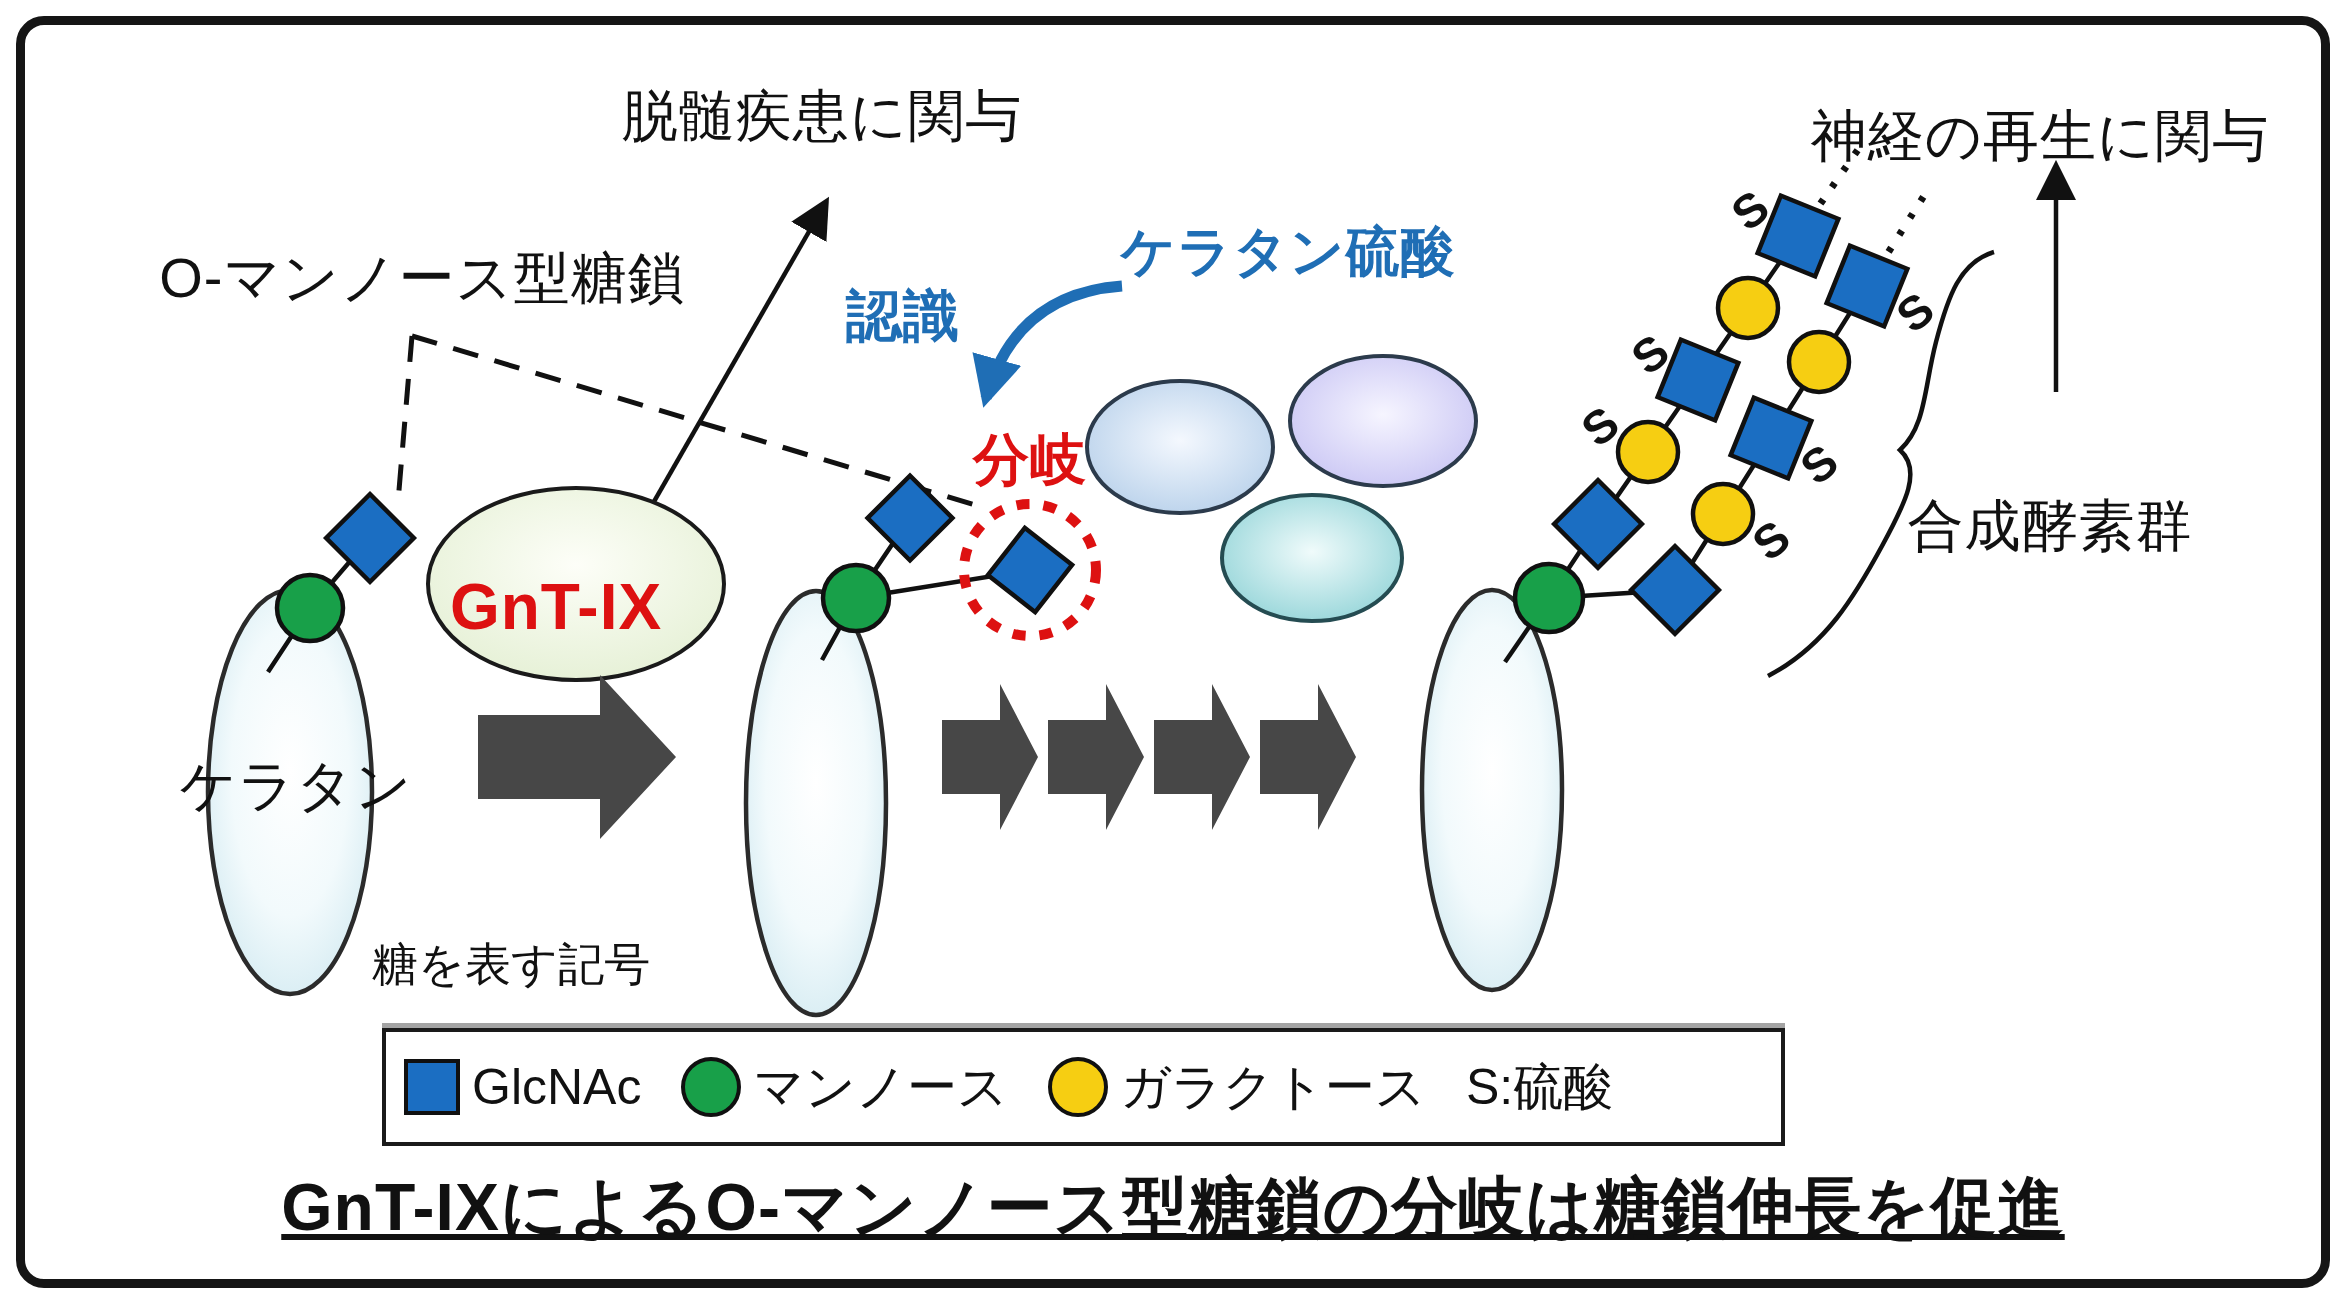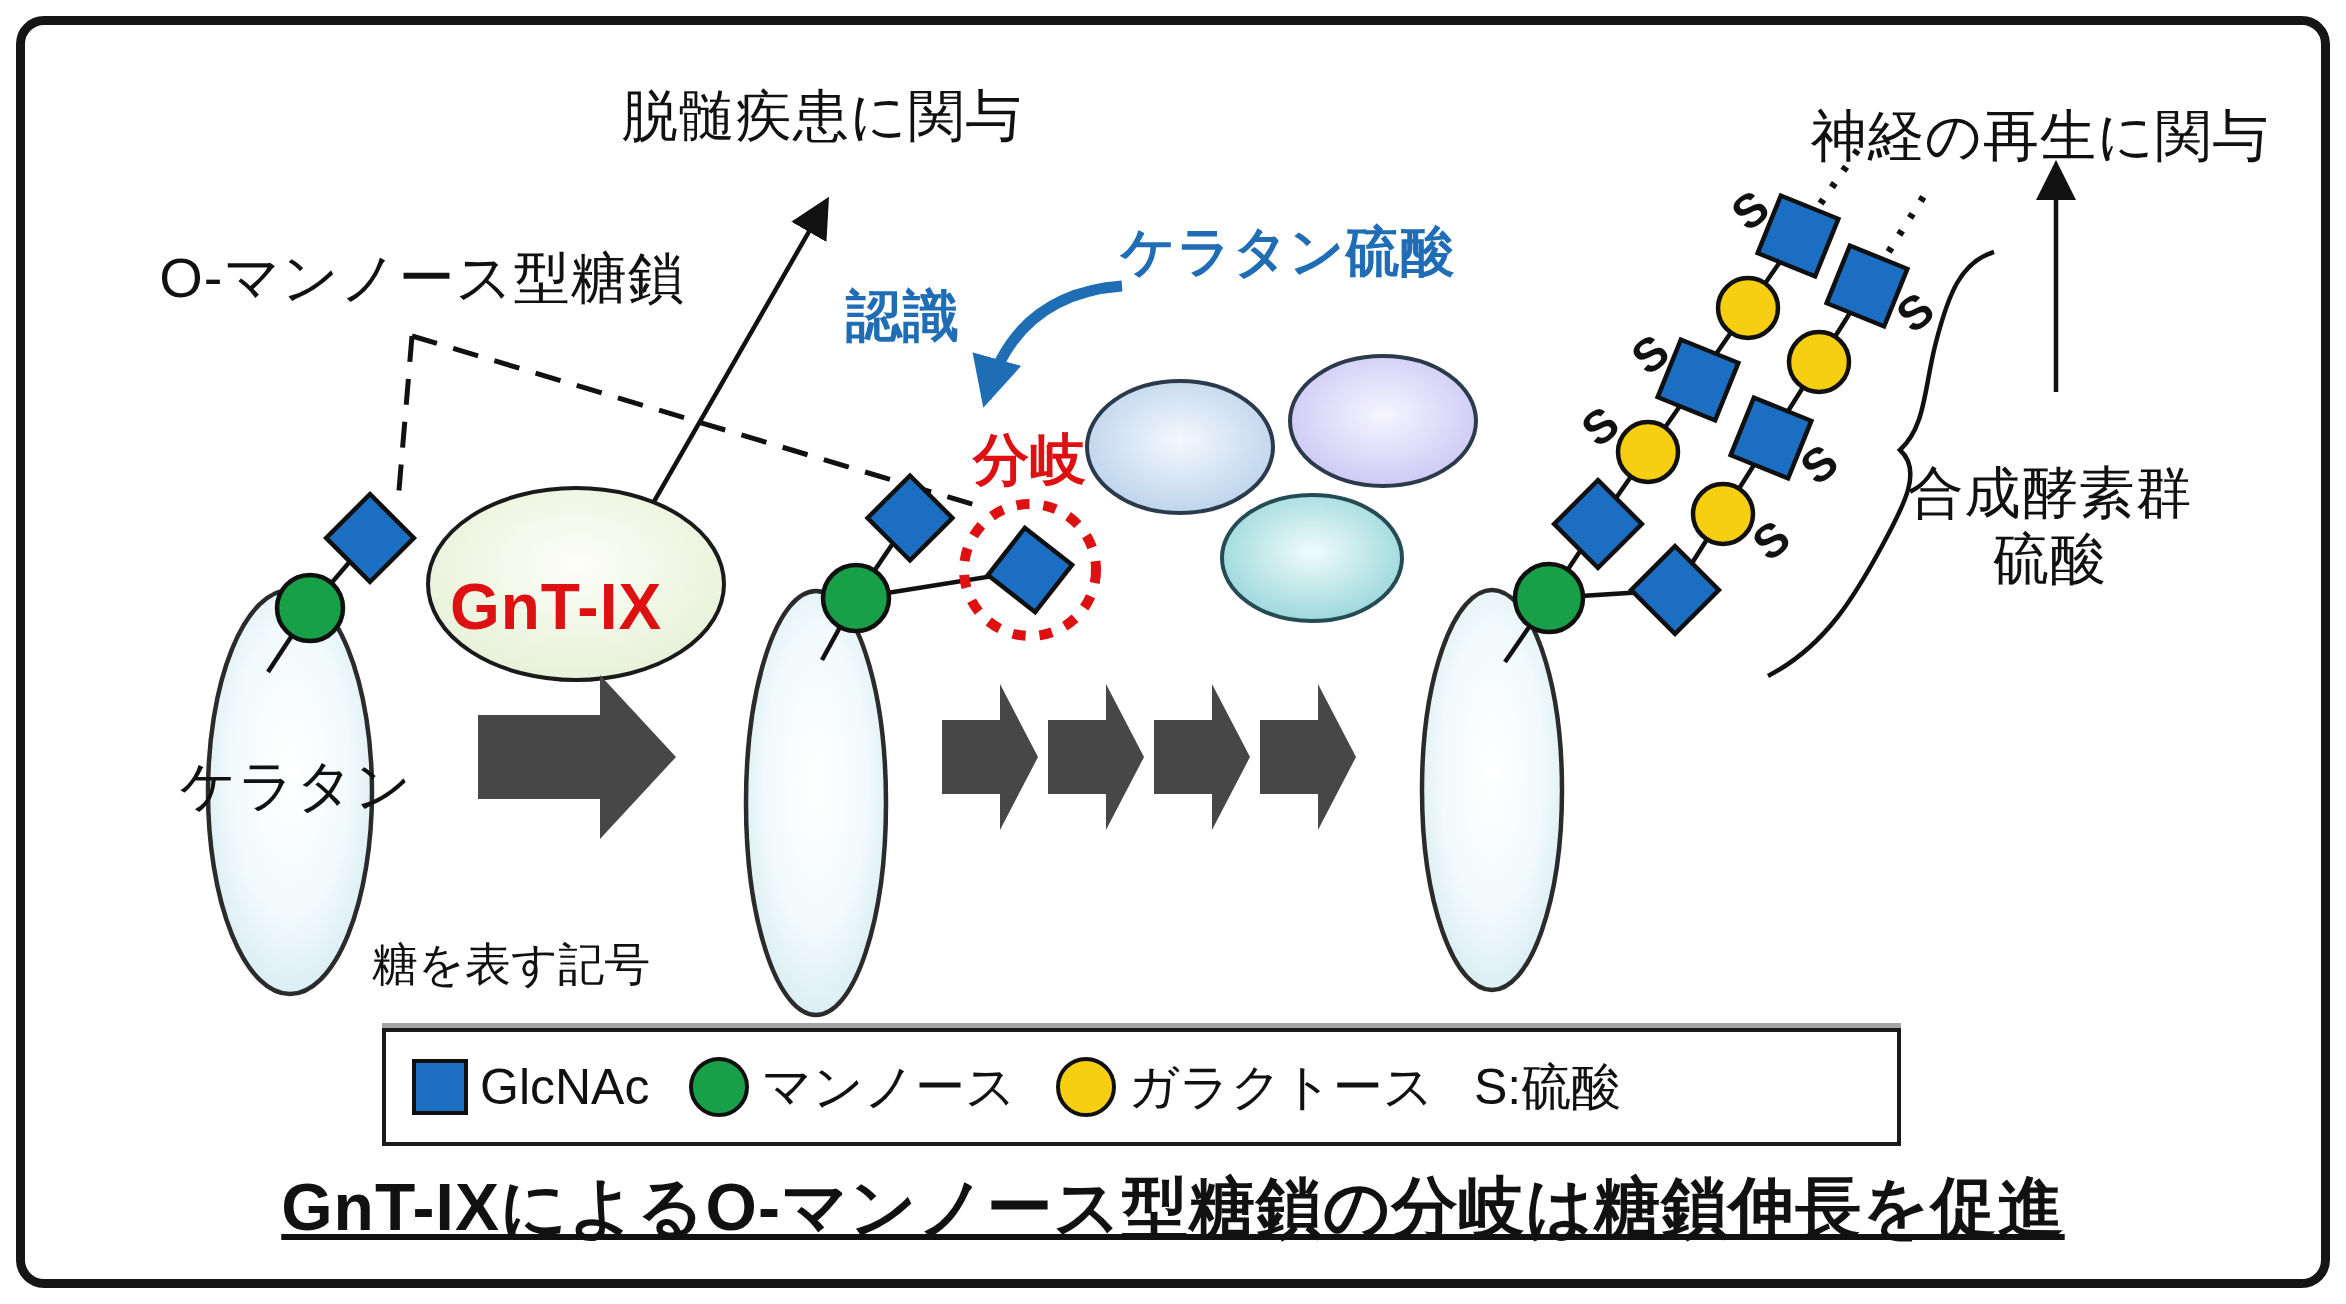--- a/index.html
+++ b/index.html
@@ -14,22 +14,22 @@
   .blue{color:var(--blueTxt);}
   .sq{fill:var(--glcnac);stroke:#101010;stroke-width:4.5px;}
   .ci-y{fill:var(--galactose);stroke:#101010;stroke-width:4.5px;}
   .ci-g{fill:var(--mannose);stroke:#101010;stroke-width:4.5px;}
   .link{stroke:#101010;stroke-width:4.5px;fill:none;}
   .dashline{stroke:#111;stroke-width:5px;fill:none;stroke-dasharray:26 17;}
   .dotline{stroke:#111;stroke-width:7px;fill:none;stroke-dasharray:5 15;}
   .thinline{stroke:#111;stroke-width:4.5px;fill:none;}
   .grayArrow{fill:var(--arrowGray);}
   .slabel{font-size:47px;font-weight:600;fill:#111;}
-  #legend-box{position:absolute;left:382px;top:1028px;width:1519px;height:118px;border:4px solid #1a1a1a;
-       background:#fff;display:flex;align-items:center;padding-left:26px;box-sizing:border-box;
+  #legend-box{position:absolute;left:382px;top:1028px;width:1403px;height:118px;border:4px solid #1a1a1a;
+       background:#fff;display:flex;align-items:center;padding-left:18px;box-sizing:border-box;
        box-shadow:0 -5px 0 rgba(90,90,90,.55);}
   .leg-item{display:flex;align-items:center;margin-right:40px;}
   .leg-sq{width:48px;height:48px;background:var(--glcnac);border:4px solid #101010;margin-right:12px;}
   .leg-ci{width:52px;height:52px;border-radius:50%;border:4px solid #101010;margin-right:12px;}
   .leg-ci.g{background:var(--mannose);} .leg-ci.y{background:var(--galactose);}
   .leg-label{font-size:50px;font-weight:500;}
   #legend-heading{position:absolute;left:372px;top:934px;font-size:46px;font-weight:500;}
   #main-title{position:absolute;left:0;top:1163px;width:100%;text-align:center;font-size:66px;font-weight:700;letter-spacing:1px;text-decoration:underline;}
 </style>
 </head>
@@ -157,21 +157,20 @@
   <div class="lbl" style="left:2040px;top:136px;">神経の再生に関与</div>
   <div class="lbl" style="left:296px;top:786px;">ケラタン</div>
   <div class="lbl bold red" style="left:556px;top:608px;font-size:64px;">GnT-IX</div>
   <div class="lbl bold blue" style="left:903px;top:316px;">認識</div>
   <div class="lbl bold red" style="left:1030px;top:460px;">分岐</div>
   <div class="lbl bold blue" style="left:1288px;top:252px;font-size:54px;">
     <div>ケラタン硫酸</div>
   </div>
   <div class="lbl" style="left:2050px;top:526px;">
     <div>合成酵素群</div>
-    <div>硫酸</div>
   </div>
 
   <div id="legend-heading">糖を表す記号</div>
   <div id="legend-box">
       <div class="leg-item">
         <span class="leg-sq"></span>
         <span class="leg-label">GlcNAc</span>
       </div>
       <div class="leg-item">
         <span class="leg-ci g"></span>

